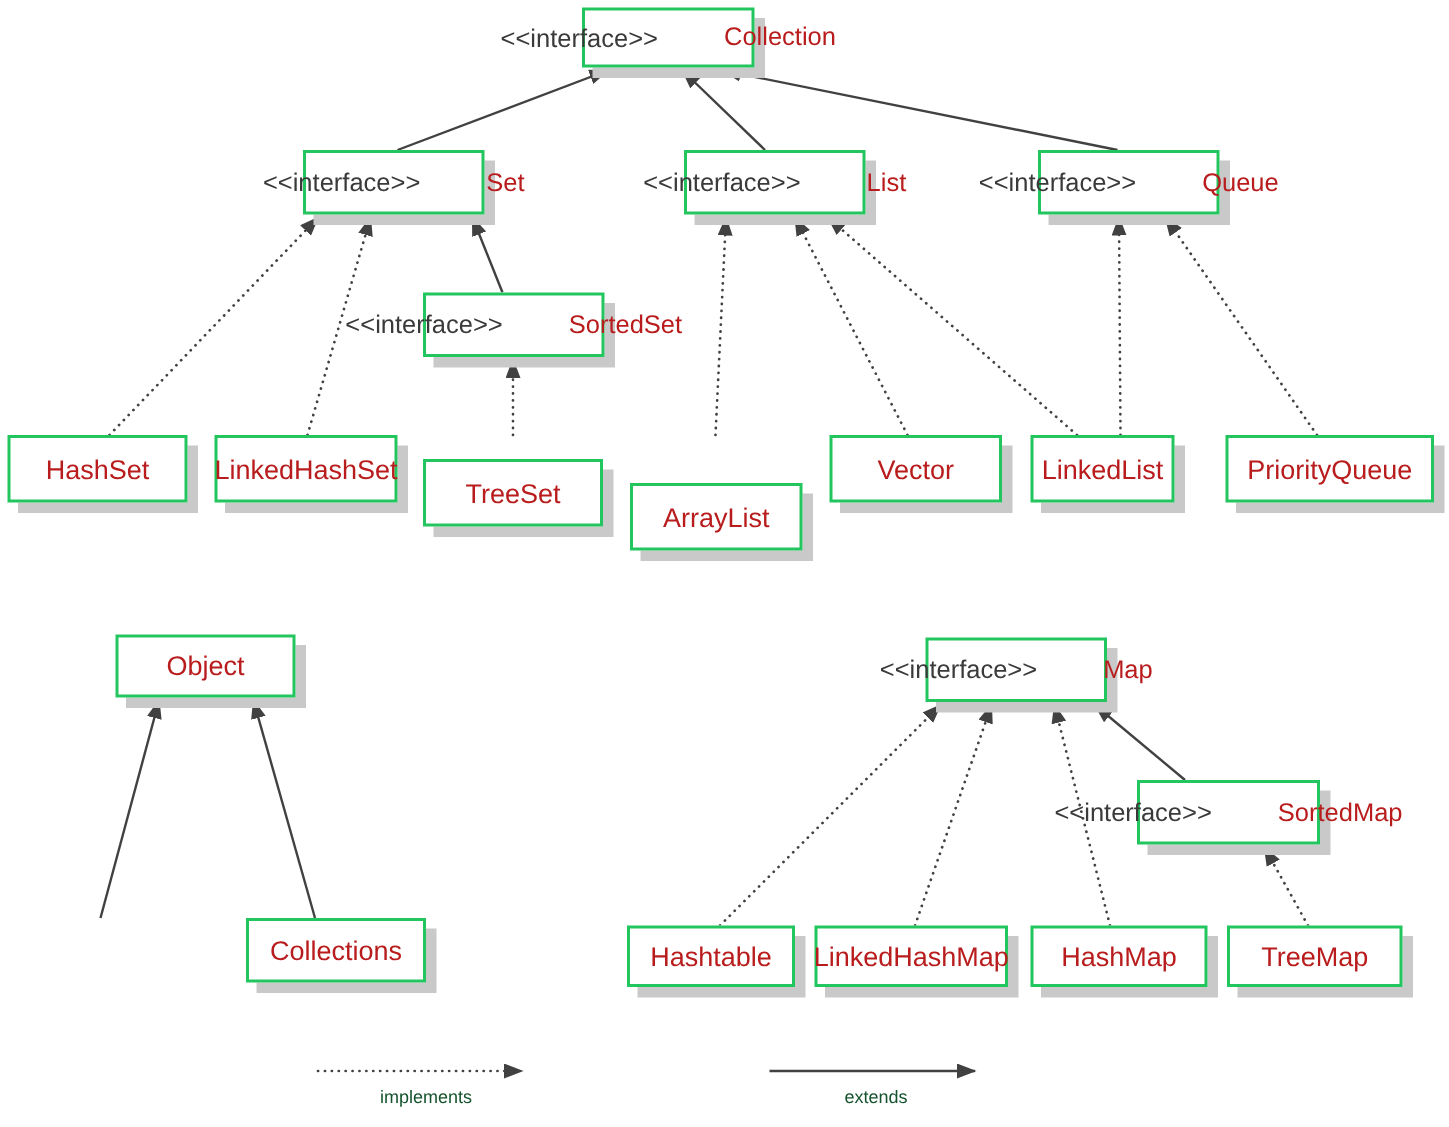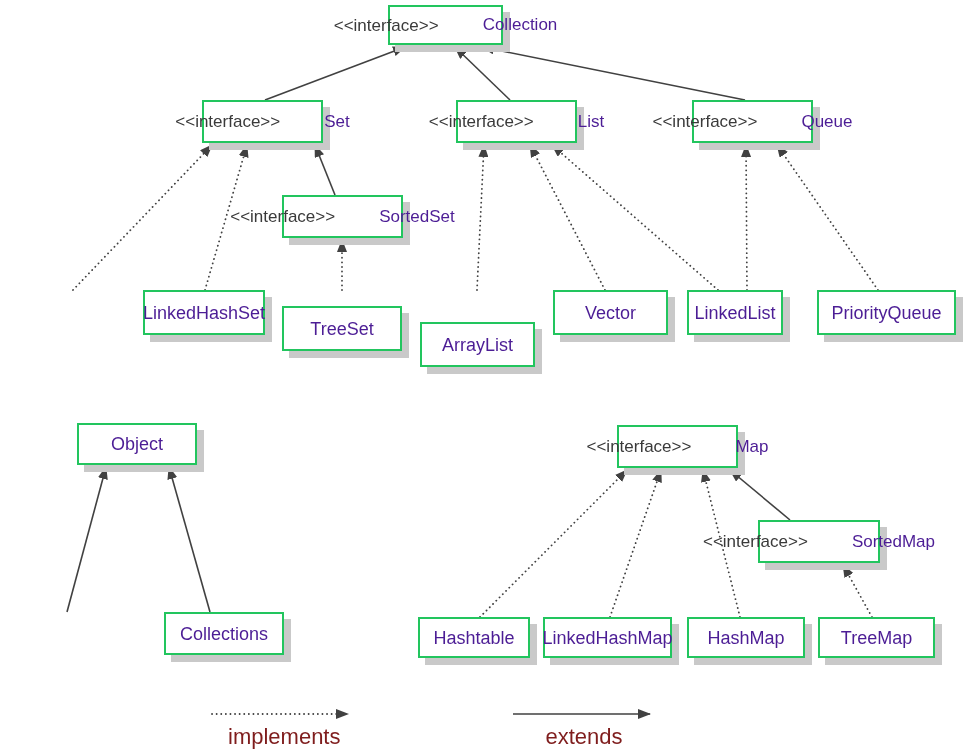--- a/index.html
+++ b/index.html
@@ -8,24 +8,24 @@
     font-family:"Liberation Sans", sans-serif;color:#333;
   }
   .edges{position:absolute;left:0;top:0;width:966px;height:751px;}
   .node{
     position:absolute;background:#fff;border:2px solid #22c55e;
     box-shadow:7px 7px 0 #c9c9c9;
     display:flex;flex-direction:row;align-items:center;justify-content:center;
     box-sizing:border-box;text-align:center;gap:44px;
   }
   .node .stereo{font-size:17px;line-height:19px;color:#3a3a3a;letter-spacing:0px;}
-  .node .nname{font-size:17px;line-height:20px;color:#4c1d95;}
+  .node .nname{font-size:17px;line-height:20px;color:#b91c1c;}
   .node.cls .nname{font-size:18px;}
   .legend-label{
-    position:absolute;font-size:22px;color:#7f1d1d;text-align:center;
+    position:absolute;font-size:12px;color:#14532d;text-align:center;
   }
 </style>
 </head>
 <body>
 
 <div class="stage">
 
   <svg class="edges" width="966" height="751" viewBox="0 0 966 751" xmlns="http://www.w3.org/2000/svg">
     <defs>
       <marker id="ah" markerUnits="userSpaceOnUse" markerWidth="13" markerHeight="10" refX="12" refY="5" orient="auto">
@@ -85,20 +85,23 @@
   </div>
   <div class="node iface" style="left:617px;top:425px;width:121px;height:43px;">
     <span class="stereo">&lt;&lt;interface&gt;&gt;</span>
     <span class="nname">Map</span>
   </div>
   <div class="node iface" style="left:758px;top:520px;width:122px;height:43px;">
     <span class="stereo">&lt;&lt;interface&gt;&gt;</span>
     <span class="nname">SortedMap</span>
   </div>
 
+  <div class="node cls" style="left:5px;top:290px;width:120px;height:45px;">
+    <span class="nname">HashSet</span>
+  </div>
   <div class="node cls" style="left:143px;top:290px;width:122px;height:45px;">
     <span class="nname">LinkedHashSet</span>
   </div>
   <div class="node cls" style="left:282px;top:290px;width:120px;height:45px;margin-top:16px;">
     <span class="nname">TreeSet</span>
   </div>
   <div class="node cls" style="left:420px;top:290px;width:115px;height:45px;margin-top:32px;">
     <span class="nname">ArrayList</span>
   </div>
   <div class="node cls" style="left:553px;top:290px;width:115px;height:45px;">

